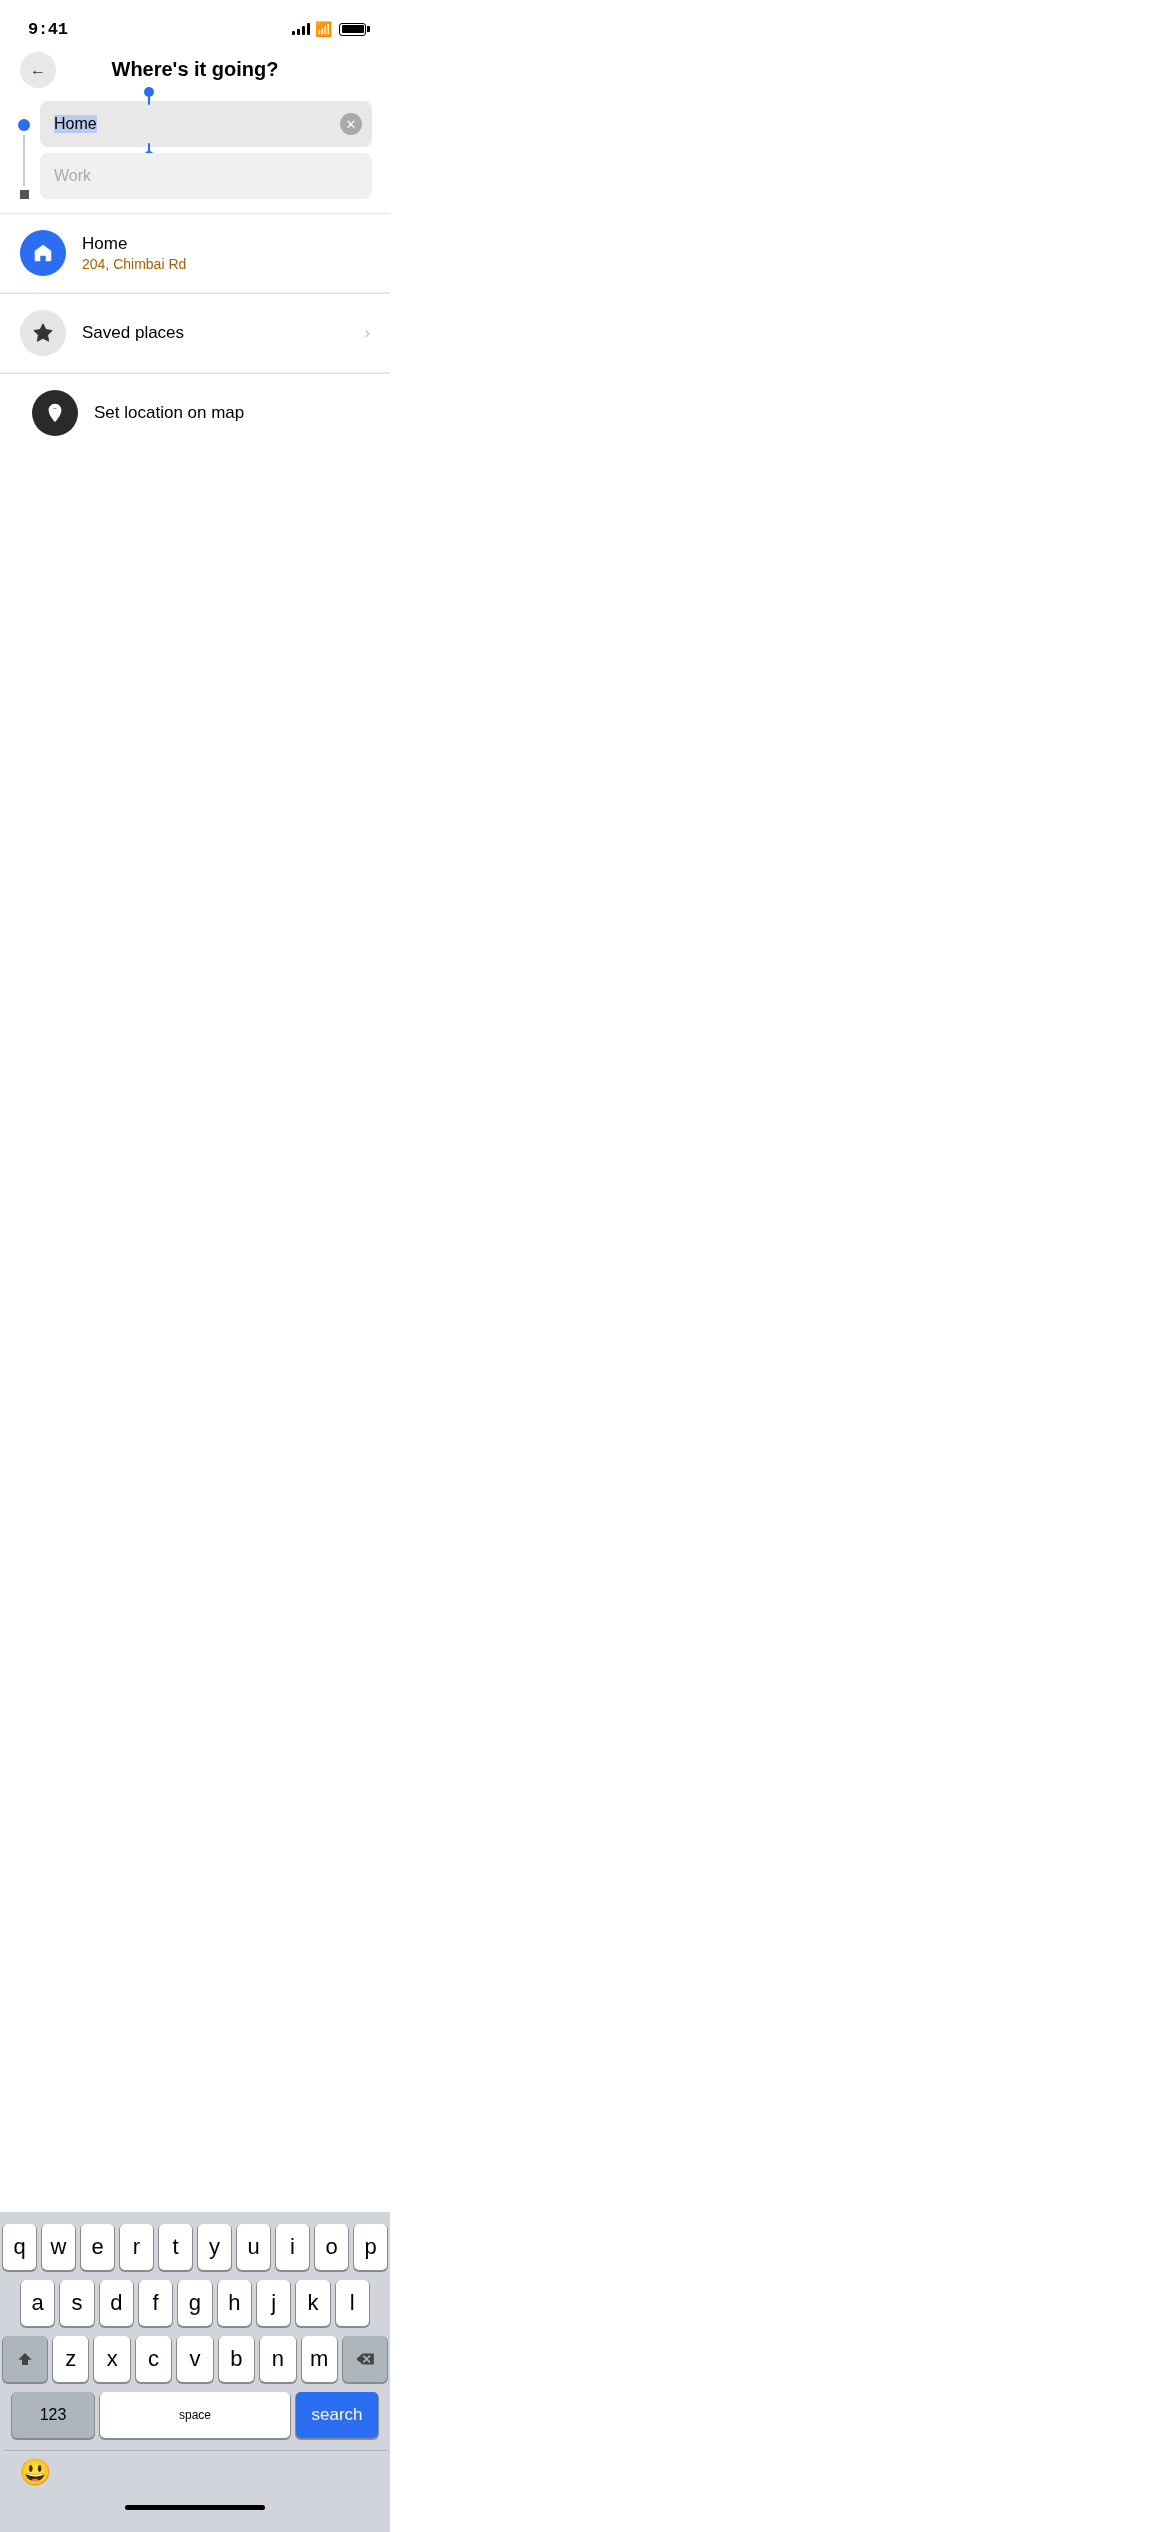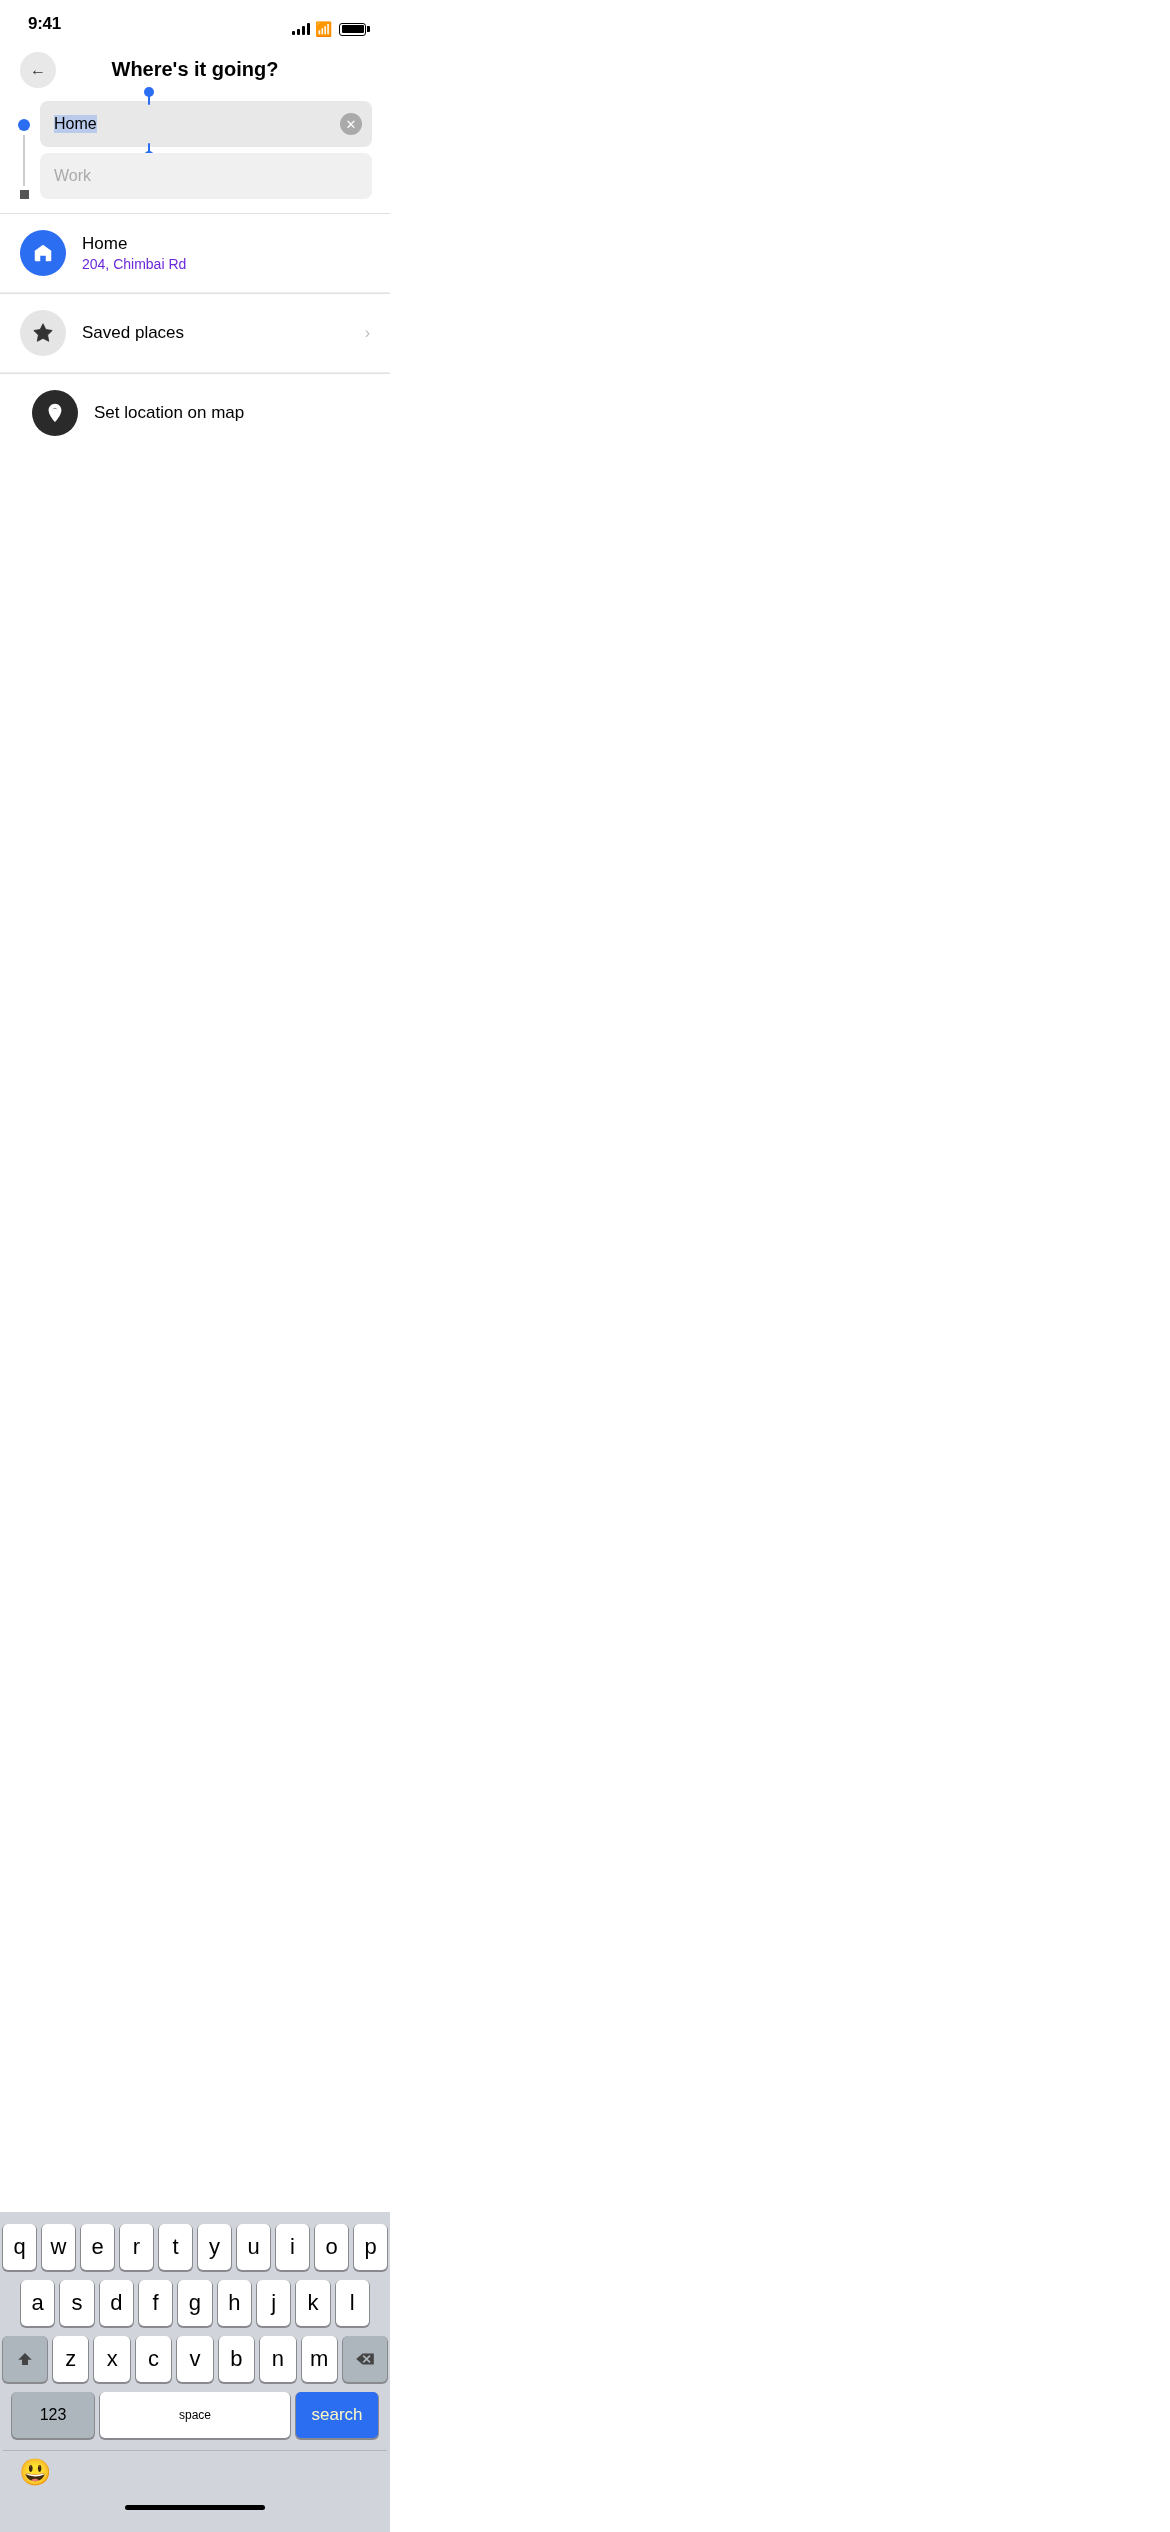--- a/index.html
+++ b/index.html
@@ -10,22 +10,24 @@
       min-height: 844px;
       font-family: -apple-system, 'SF Pro Display', 'Helvetica Neue', sans-serif;
       background: #fff;
       overflow-x: hidden;
     }
 
     
     .status-bar {
       display: flex;
       justify-content: space-between;
+      align-items: center;
       padding: 14px 24px 6px 28px;
       height: 50px;
+      font-family: Liberation Mono, monospace;
     }
     .status-time {
       font-size: 17px;
       font-weight: 600;
       letter-spacing: -0.3px;
     }
     .status-icons {
       display: flex;
       align-items: center;
       gap: 6px;
@@ -224,21 +226,21 @@
     .item-text {
       flex: 1;
     }
     .item-title {
       font-size: 17px;
       font-weight: 500;
       color: #000;
     }
     .item-subtitle {
       font-size: 14px;
-      color: #6d28d9;
+      color: #a16207;
       margin-top: 2px;
     }
     .chevron {
       color: #bbb;
       font-size: 16px;
       font-weight: 300;
     }
 
     
     .keyboard {

